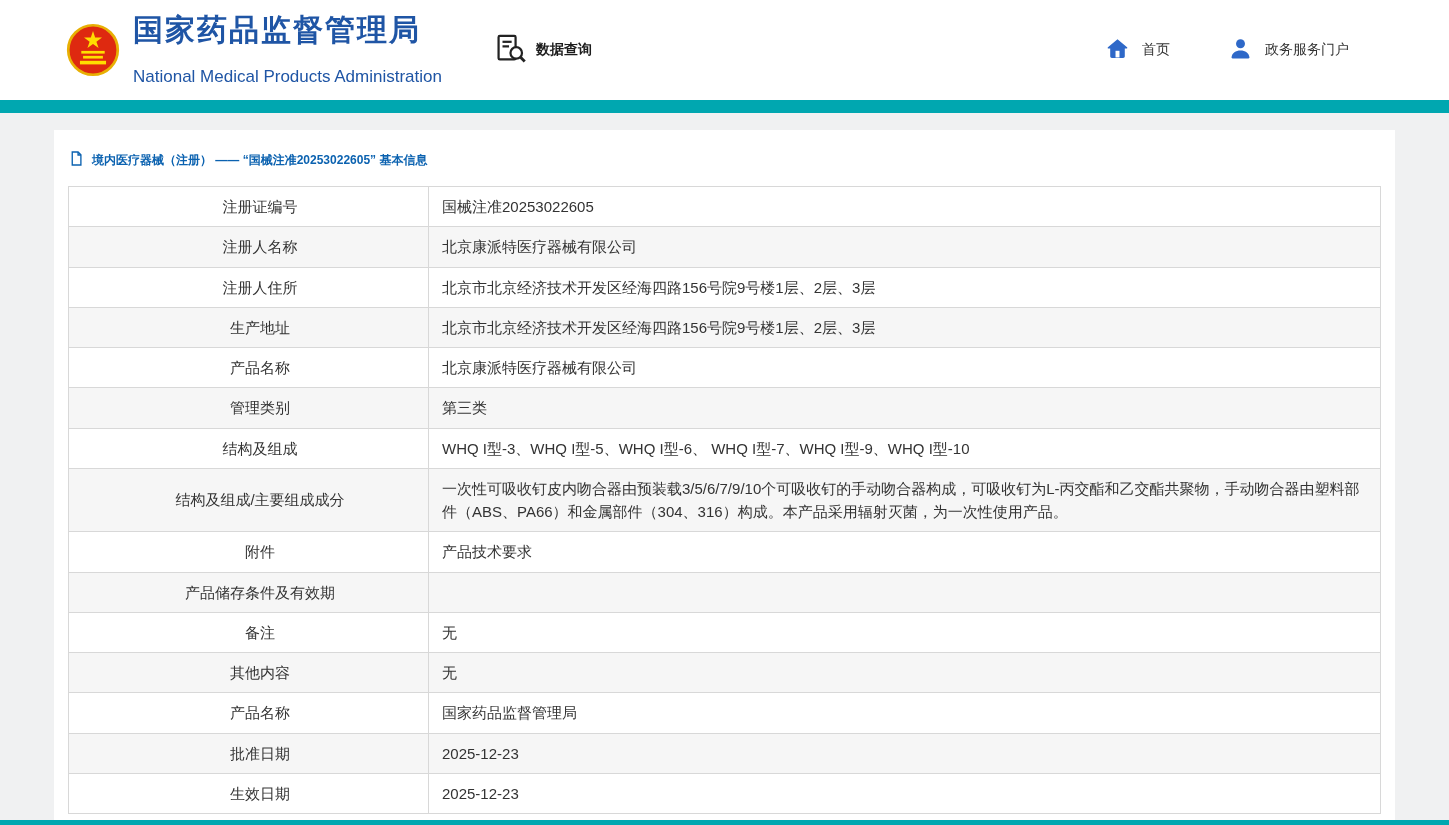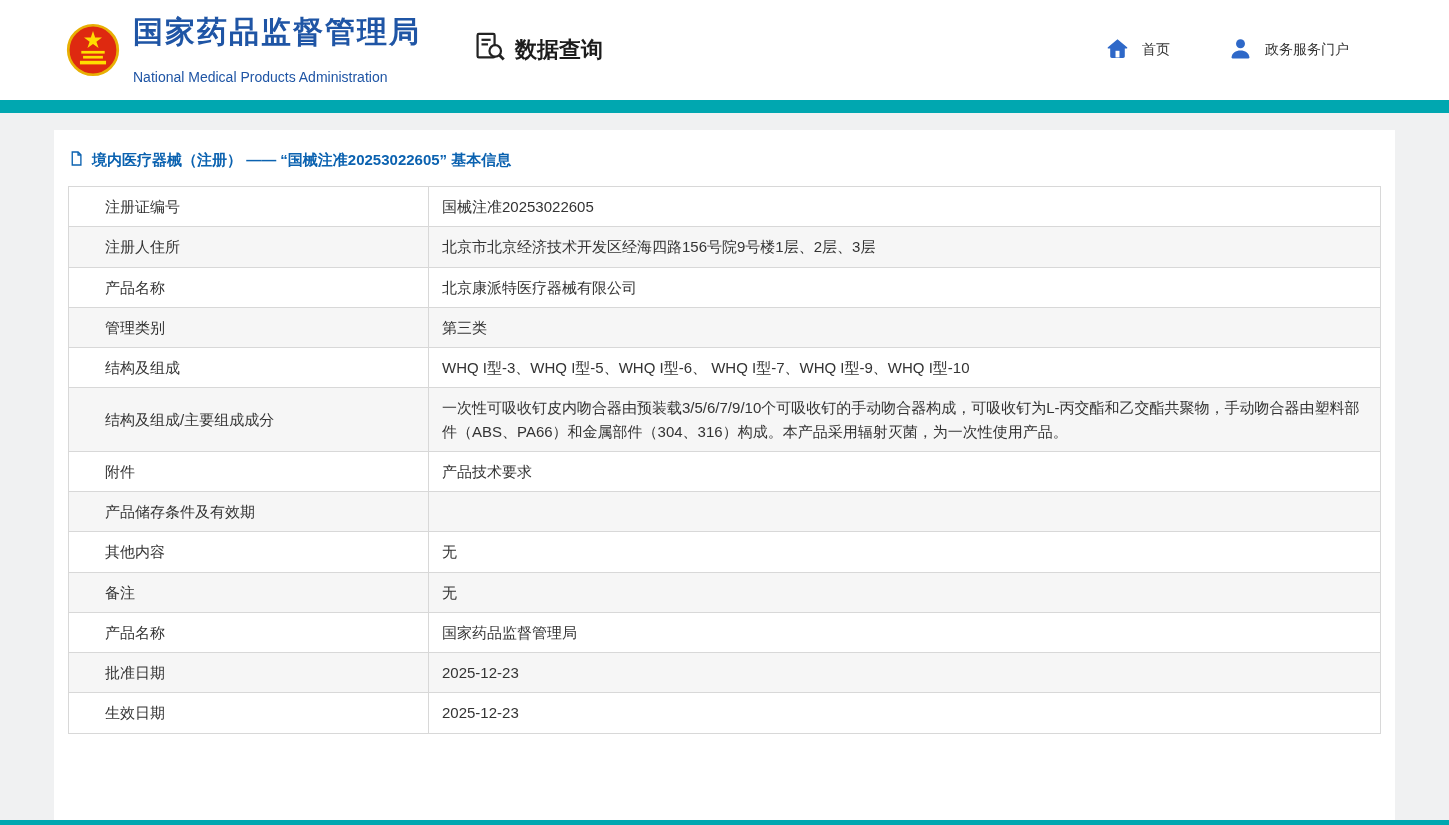--- a/index.html
+++ b/index.html
@@ -18,65 +18,65 @@
     display: flex;
     align-items: center;
     padding: 0 100px 0 66px;
   }
   .brand { display: flex; align-items: center; gap: 13px; cursor: pointer; }
   .emblem { display: flex; align-items: center; }
   .brand-cn {
     font-size: 30px; font-weight: bold; color: #1f55a5; letter-spacing: 2px;
     line-height: 1.15;
   }
-  .brand-en { font-size: 14px; color: #1f55a5; margin-top: 19px; }
+  .brand-en { font-size: 17px; color: #1f55a5; margin-top: 19px; }
 
   .section-title {
     margin-left: 52px;
     display: flex; align-items: center; gap: 8px;
-    font-size: 22px; font-weight: 600; color: #1c1c1c;
+    font-size: 14px; font-weight: 600; color: #1c1c1c;
   }
 
   .top-nav { margin-left: auto; display: flex; gap: 58px; }
   .nav-item {
     display: flex; align-items: center; gap: 12px;
     font-size: 14px; color: #333; text-decoration: none; cursor: pointer;
   }
 
   .teal-bar { height: 13px; background: #00a7b0; }
 
   
   .card {
     margin: 17px 54px 0 54px;
     background: #ffffff;
     padding: 10px 14px 18px 14px;
     min-height: 700px;
   }
   .page-title {
     display: flex; align-items: center; gap: 7px;
-    color: #0b62b0; font-size: 15px; font-weight: 600;
+    color: #0b62b0; font-size: 12px; font-weight: 600;
     padding: 10px 2px 16px 0;
   }
 
   .info-table {
     width: 100%;
     border-collapse: collapse;
     font-size: 15px;
     color: #333;
     table-layout: fixed;
   }
   .info-table th, .info-table td {
     border: 1px solid #d8d8d8;
     padding: 8px 13px;
     line-height: 1.55;
     vertical-align: middle;
   }
   .info-table th {
     width: 360px;
-    text-align: left;
+    text-align: center;
     font-weight: 400;
     color: #333;
     padding-left: 36px;
   }
   .info-table td { text-align: left; word-break: break-all; margin-left: 42px; }
   .info-table tr:nth-child(even) { background: #f6f6f6; }
 
   .footer-bar {
     position: absolute; left: 0; right: 0; bottom: 0;
     height: 5px; background: #00a7b0;
@@ -150,26 +150,34 @@
     <span>境内医疗器械（注册） —— “国械注准20253022605” 基本信息</span>
   </div>
 
   <table class="info-table">
     <tbody>
   <tr>
     <th>注册证编号</th>
     <td>国械注准20253022605</td>
   </tr>
 
+  <tr>
+    <th>注册人名称</th>
+    <td>北京康派特医疗器械有限公司</td>
+  </tr>
 
   <tr>
     <th>注册人住所</th>
     <td>北京市北京经济技术开发区经海四路156号院9号楼1层、2层、3层</td>
   </tr>
 
+  <tr>
+    <th>生产地址</th>
+    <td>北京市北京经济技术开发区经海四路156号院9号楼1层、2层、3层</td>
+  </tr>
 
   <tr>
     <th>产品名称</th>
     <td>北京康派特医疗器械有限公司</td>
   </tr>
 
   <tr>
     <th>管理类别</th>
     <td>第三类</td>
   </tr>
@@ -189,26 +197,26 @@
     <th>附件</th>
     <td>产品技术要求</td>
   </tr>
 
   <tr>
     <th>产品储存条件及有效期</th>
     <td></td>
   </tr>
 
   <tr>
+    <th>备注</th>
+    <td>无</td>
+  </tr>
+
+  <tr>
     <th>其他内容</th>
-    <td>无</td>
-  </tr>
-
-  <tr>
-    <th>备注</th>
     <td>无</td>
   </tr>
 
   <tr>
     <th>产品名称</th>
     <td>国家药品监督管理局</td>
   </tr>
 
   <tr>
     <th>批准日期</th>

